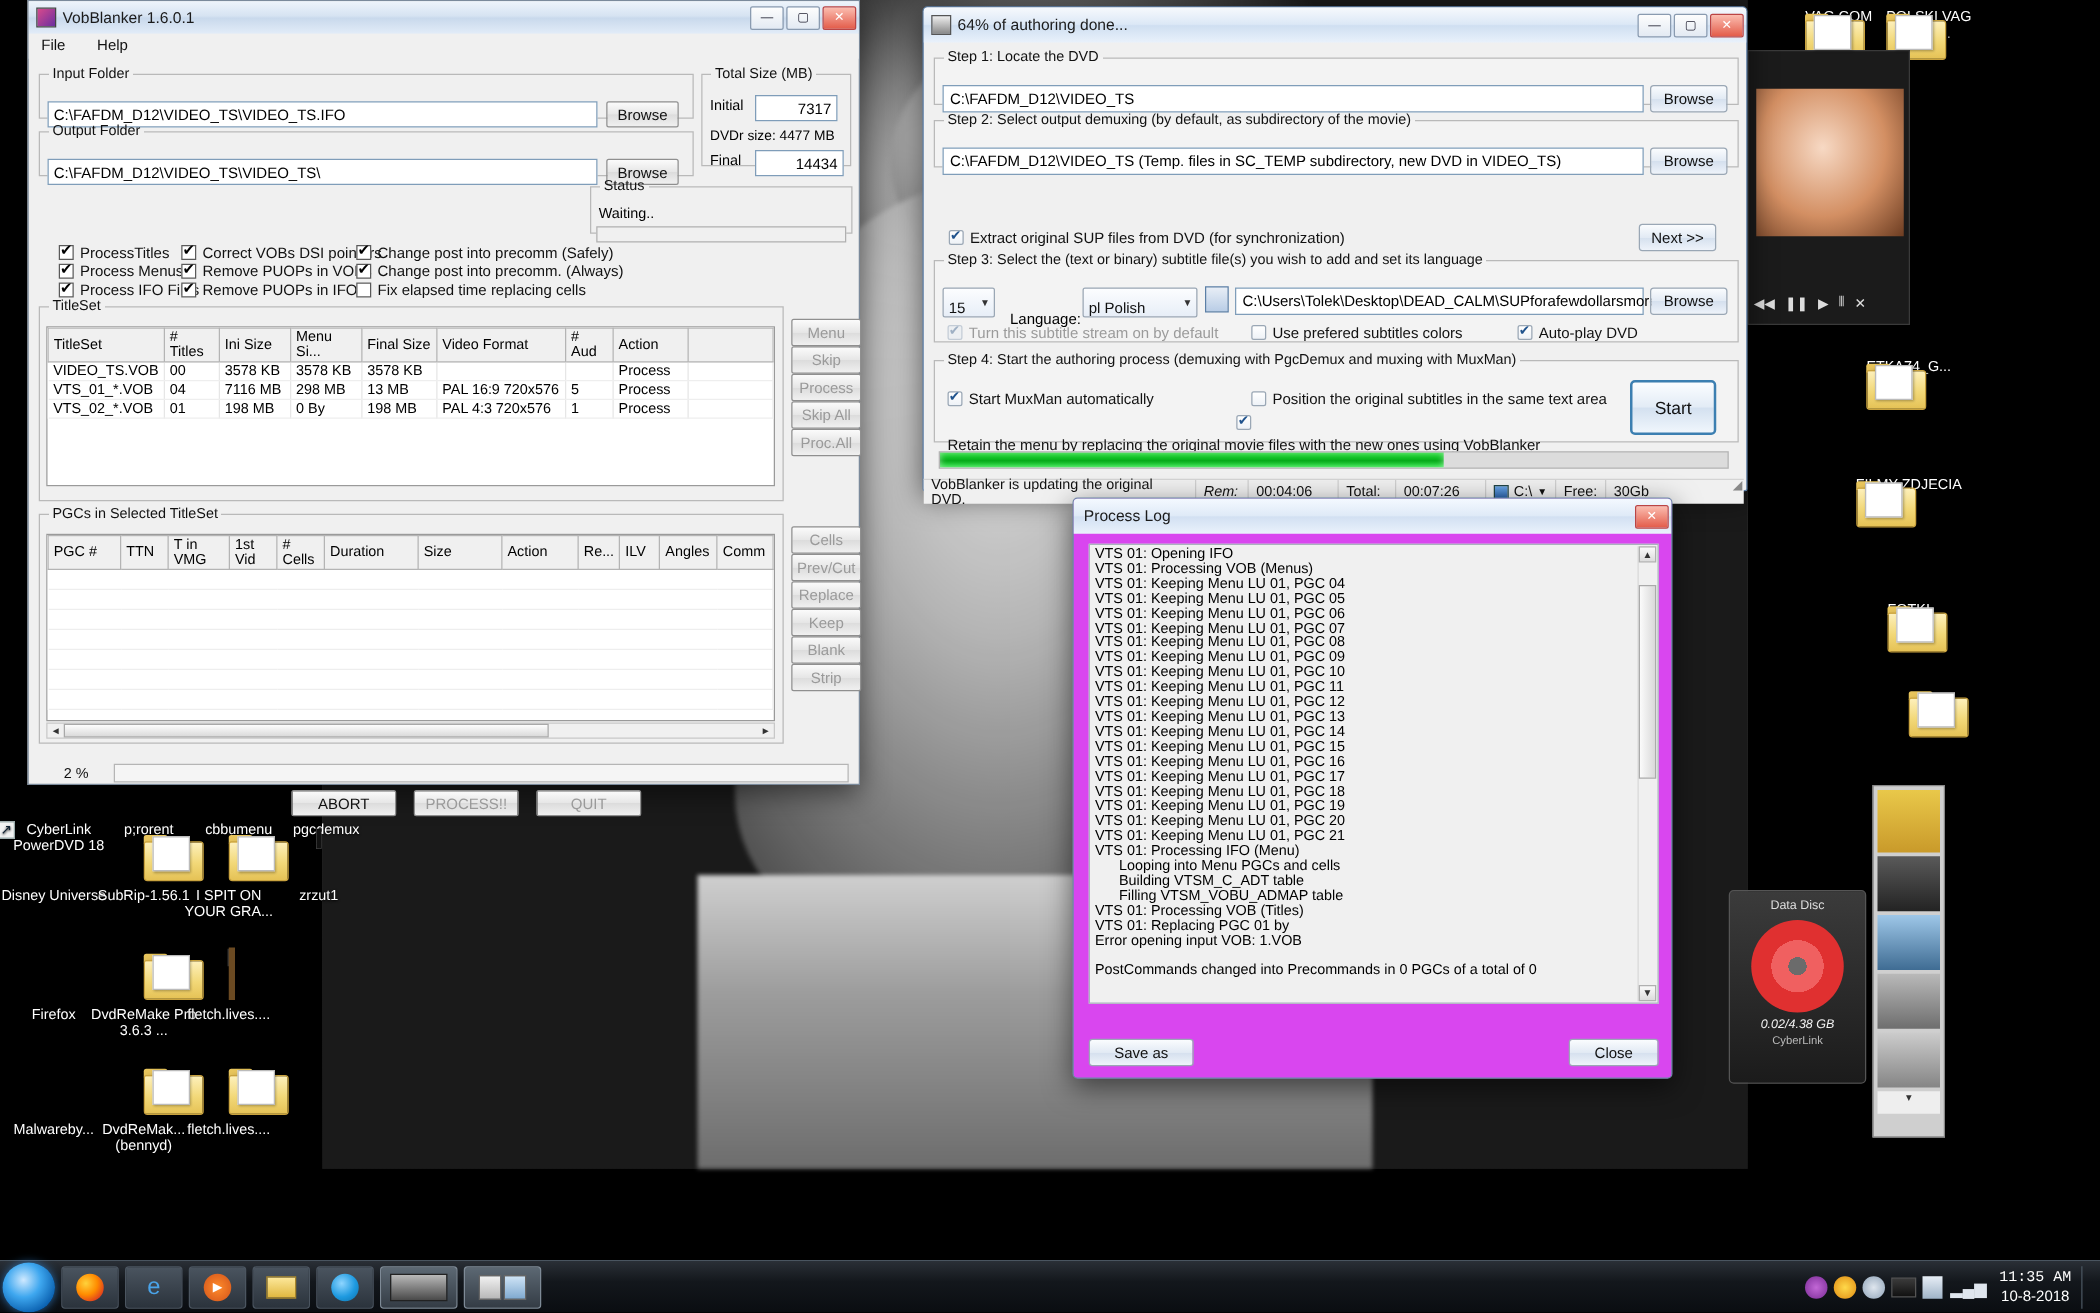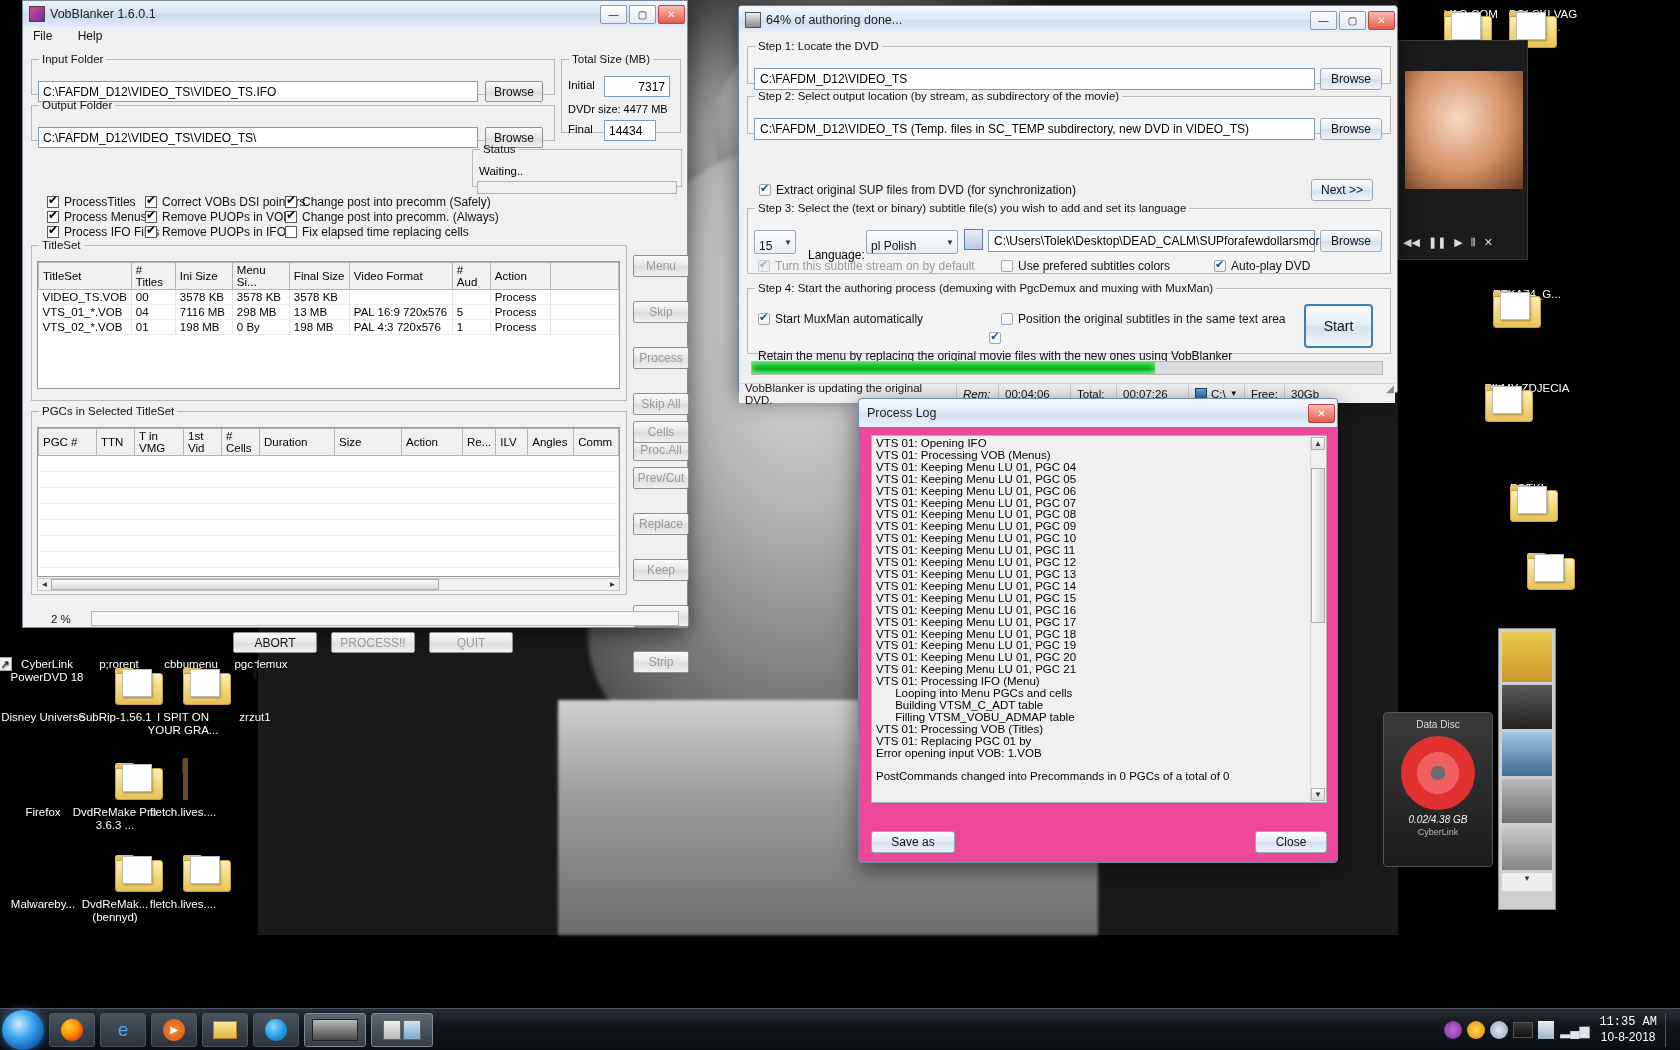--- a/index.html
+++ b/index.html
@@ -114,21 +114,21 @@
 
   table.grid { border-collapse:collapse; width:100%; font-size:11.5px; background:#fff; }
   table.grid th { background:#f0f0f0; border:1px solid #b4b4b4; font-weight:normal; text-align:left;
                   padding:1px 4px; height:17px; color:#000; }
   table.grid td { border-right:1px solid #e6e6e6; border-bottom:1px solid #eee; padding:0 4px; height:15px; color:#000; }
 
   .sbar { height:13px; background:#f0f0f0; border:1px solid #c8c8c8; display:flex; align-items:center; }
   .sthumb { background:linear-gradient(180deg,#fdfdfd,#dadada); border:1px solid #a9a9a9; height:11px; }
   .sarrow { width:13px; height:11px; font-size:8px; display:flex; align-items:center; justify-content:center; color:#333; }
 
-  .vbtn { width:56px; height:22px; margin-bottom:24px; }
+  .vbtn { width:56px; height:22px; margin-bottom:0; }
 
   
   #auth { left:738px; top:5px; width:660px; height:388px; border:1px solid #5c7ea6;
           border-radius:4px 4px 2px 2px; background:#f0f0f0; }
   #auth .tbar { height:28px; background:linear-gradient(180deg,#f6f9fd 0%,#dce8f6 48%,#cfdff1 52%,#e9f1fb 100%);
                 border-radius:3px 3px 0 0; }
   .steplegend { font-size:12px; }
   .tin2 { border:1px solid #7f9db9; background:#fff; height:22px; padding:3px 5px; font-size:12px; }
   .wbtn2 { border:1px solid #9aa7b5; border-radius:3px; font-size:12px; color:#111;
            background:linear-gradient(180deg,#fafcfe,#e2eaf4 50%,#d5e0ee 51%,#eef3fa); 
@@ -139,21 +139,21 @@
   .sel .arrow { position:absolute; right:3px; top:50%; transform:translateY(-50%); font-size:8px; color:#333; }
   .progress { height:14px; background:#dcdcdc; border:1px solid #b5b5b5; position:relative; overflow:hidden; }
   .progress .fill { height:100%; background:linear-gradient(180deg,#14d82a,#06b81c 45%,#06a819 55%,#1ee43a);
                     box-shadow:inset 0 0 6px rgba(255,255,255,.55); }
   .statusbar { height:20px; display:flex; align-items:center; font-size:11.5px; color:#111;
                border-top:1px solid #d4d4d4; background:#f0f0f0; }
   .statusbar .cell { border-right:1px solid #cfcfcf; height:100%; display:flex; align-items:center; padding:0 6px; }
 
   
   #plog { left:858px; top:398px; width:480px; height:465px; border:1px solid #6d8aa8; border-radius:4px;
-          background:#ec4899; }
+          background:#d946ef; }
   #plog .tbar { height:28px; background:linear-gradient(180deg,#f4f9ff 0%,#dfeaf7 48%,#d2e0f2 52%,#eaf2fc 100%);
                 border-radius:3px 3px 0 0; }
   #plog .logbox { position:absolute; left:12px; top:36px; width:456px; height:368px;
                   background:#f0f0f0; border:1px solid #a9b3bd; overflow:hidden; }
   #plog .logtext { position:absolute; left:4px; top:2px; width:420px; font-size:11.5px;
                    line-height:11.9px; color:#000; white-space:pre; font-family:"Liberation Sans", sans-serif; }
   #plog .vsb { position:absolute; right:1px; top:1px; width:15px; bottom:1px; background:#f0f0f0; border-left:1px solid #d8d8d8; }
 
   
   #mplayer { position:absolute; left:1398px; top:40px; width:130px; height:220px;
@@ -338,21 +338,21 @@
       <div class="txtin" style="position:absolute;left:6px;top:16px;width:440px;">C:\FAFDM_D12\VIDEO_TS\VIDEO_TS\</div>
       <div class="btn" style="position:absolute;left:453px;top:16px;width:58px;height:21px;">Browse</div>
     </fieldset>
 
     <fieldset class="grp" style="position:absolute;left:538px;top:6px;width:120px;height:80px;">
       <legend>Total Size (MB)</legend>
       <div style="position:absolute;left:6px;top:14px;font-size:11.5px;">Initial</div>
       <div class="txtin" style="position:absolute;left:42px;top:11px;width:66px;text-align:right;">7317</div>
       <div style="position:absolute;left:6px;top:38px;font-size:11px;">DVDr size: 4477 MB</div>
       <div style="position:absolute;left:6px;top:58px;font-size:11.5px;">Final</div>
-      <div class="txtin" style="position:absolute;left:42px;top:55px;width:52px;">14434</div>
+      <div class="txtin" style="position:absolute;left:42px;top:55px;width:71px;text-align:right;">14434</div>
     </fieldset>
 
     <fieldset class="grp" style="position:absolute;left:449px;top:96px;width:210px;height:44px;">
       <legend>Status</legend>
       <div style="position:absolute;left:6px;top:10px;font-size:11.5px;">Waiting..</div>
       <div style="position:absolute;left:4px;top:26px;width:200px;height:13px;border:1px solid #b0b0b0;background:#f0f0f0;"></div>
     </fieldset>
 
     <div style="position:absolute;left:24px;top:148px;" class="cbrow">
       <span class="cb on"></span>
@@ -542,21 +542,21 @@
 
   <div style="position:relative; height:360px;">
 
     <fieldset class="grp" style="position:absolute;left:8px;top:6px;width:644px;height:44px;background:#f3f3f3;">
       <legend class="steplegend">Step 1: Locate the DVD</legend>
       <div class="tin2" style="position:absolute;left:6px;top:16px;width:561px;">C:\FAFDM_D12\VIDEO_TS</div>
       <div class="wbtn2" style="position:absolute;left:572px;top:16px;width:62px;height:22px;">Browse</div>
     </fieldset>
 
     <fieldset class="grp" style="position:absolute;left:8px;top:56px;width:644px;height:44px;background:#f3f3f3;">
-      <legend class="steplegend">Step 2: Select output location (by stream, as subdirectory of the movie)</legend>
+      <legend class="steplegend">Step 2: Select output demuxing (by default, as subdirectory of the movie)</legend>
       <div class="tin2" style="position:absolute;left:6px;top:16px;width:561px;">C:\FAFDM_D12\VIDEO_TS (Temp. files in SC_TEMP subdirectory, new DVD in VIDEO_TS)</div>
       <div class="wbtn2" style="position:absolute;left:572px;top:16px;width:62px;height:22px;">Browse</div>
     </fieldset>
 
     <div class="cbrow" style="position:absolute;left:20px;top:149px;">
       <span class="cb w7 on"></span>
       <span>Extract original SUP files from DVD (for synchronization)</span>
     </div>
     <div class="wbtn2" style="position:absolute;left:572px;top:145px;width:62px;height:22px;">Next &gt;&gt;</div>
 

